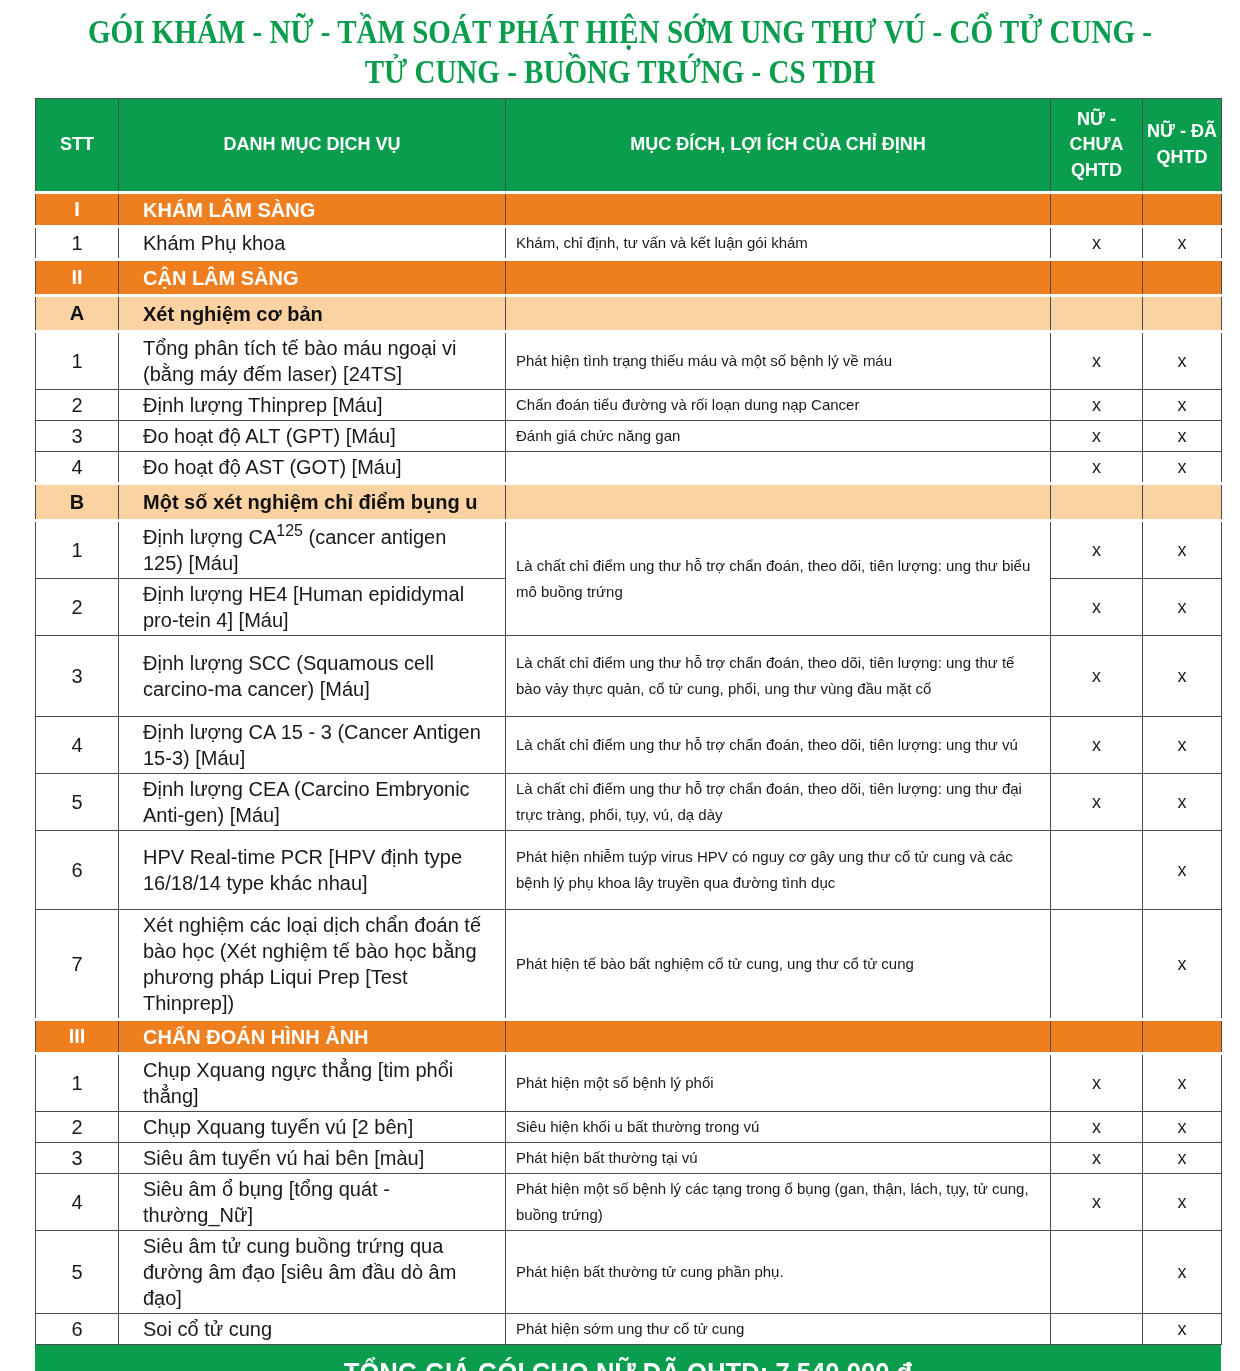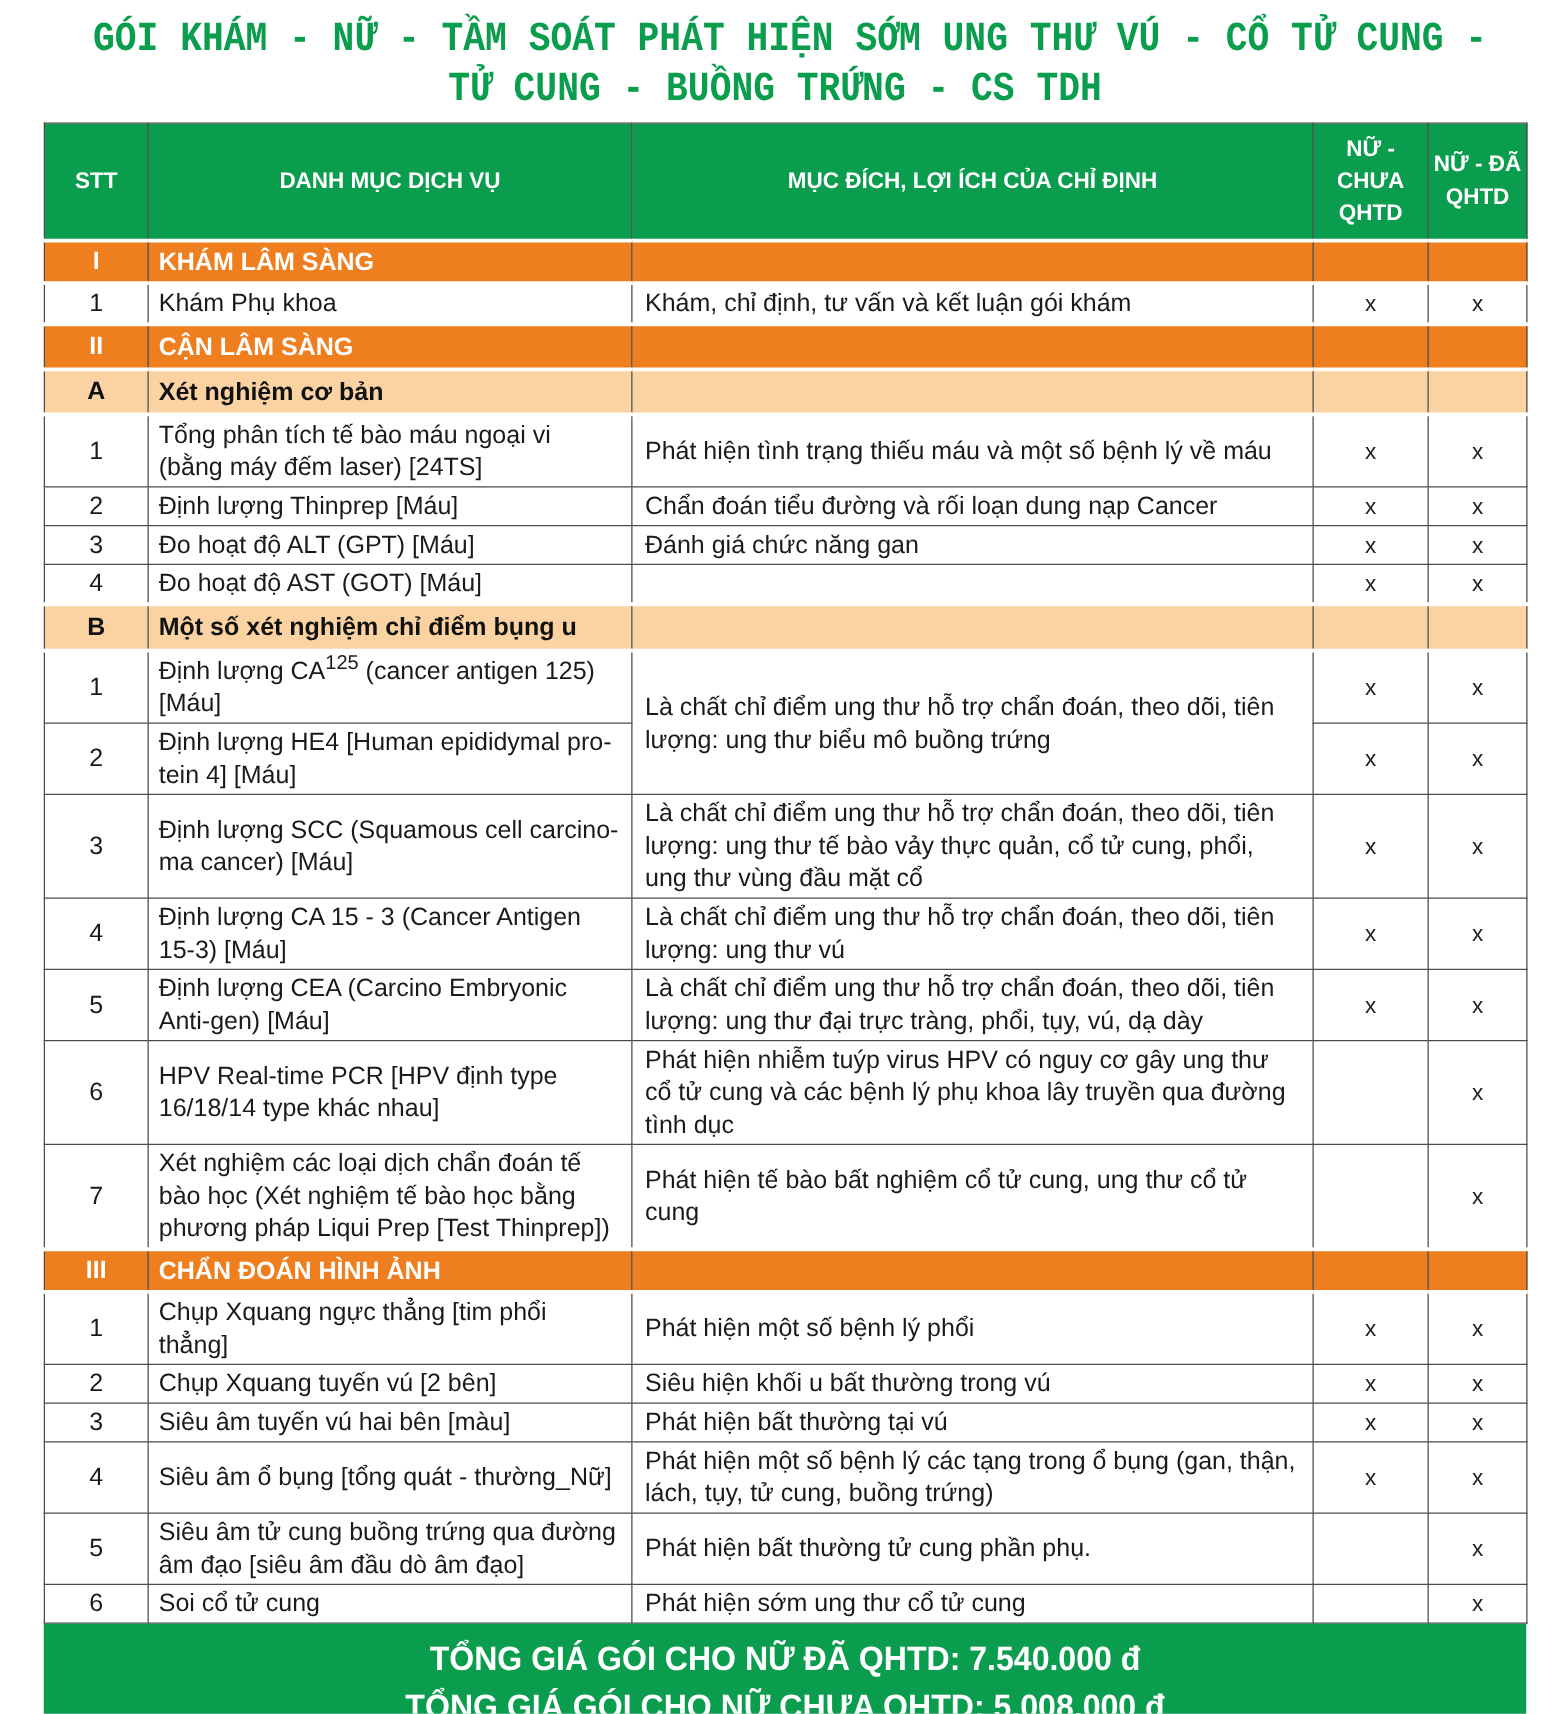--- a/index.html
+++ b/index.html
@@ -9,21 +9,21 @@
     overflow: hidden;
     font-family: "Liberation Sans", sans-serif;
     color: #1a1a1a;
   }
 
   
   .page-title {
     padding-top: 12px;
     text-align: center;
     color: #0b9d4e;
-    font-family: Liberation Mono, monospace;
+    font-family: Liberation Serif, serif;
     font-weight: 700;
   }
   .title-line {
     display: block;
     font-size: 33px;
     line-height: 40px;
     white-space: nowrap;
     transform: scaleX(0.88);
     transform-origin: 50% 50%;
   }
@@ -50,22 +50,22 @@
     color: #ffffff;
     font-size: 18px;
     font-weight: 700;
     text-align: center;
     height: 94px;
     line-height: 1.42;
     padding: 2px 4px;
   }
 
   td.stt     { text-align: center; font-size: 20px; padding: 2px 2px; }
-  td.service { text-align: left;  font-size: 20px; line-height: 26px; padding: 2px 8px; }
-  td.purpose { text-align: left;  font-size: 20px; line-height: 26px; padding: 2px 10px; }
+  td.service { text-align: left;  font-size: 20px; line-height: 26px; padding: 2px 24px; }
+  td.purpose { text-align: left;  font-size: 15px; line-height: 26px; padding: 2px 10px; }
   td.mark    { text-align: center; font-size: 18px; color: #222222; }
 
   tr.section td,
   tr.subsection td {
     border-top: 3px solid #ffffff;
     border-bottom: 3px solid #ffffff;
   }
   tr.section td { background: #ef7e1e; color: #ffffff; }
   tr.section td.stt, tr.section td.service { font-weight: 700; }
   tr.subsection td { background: #fbd3a3; color: #111111; }

